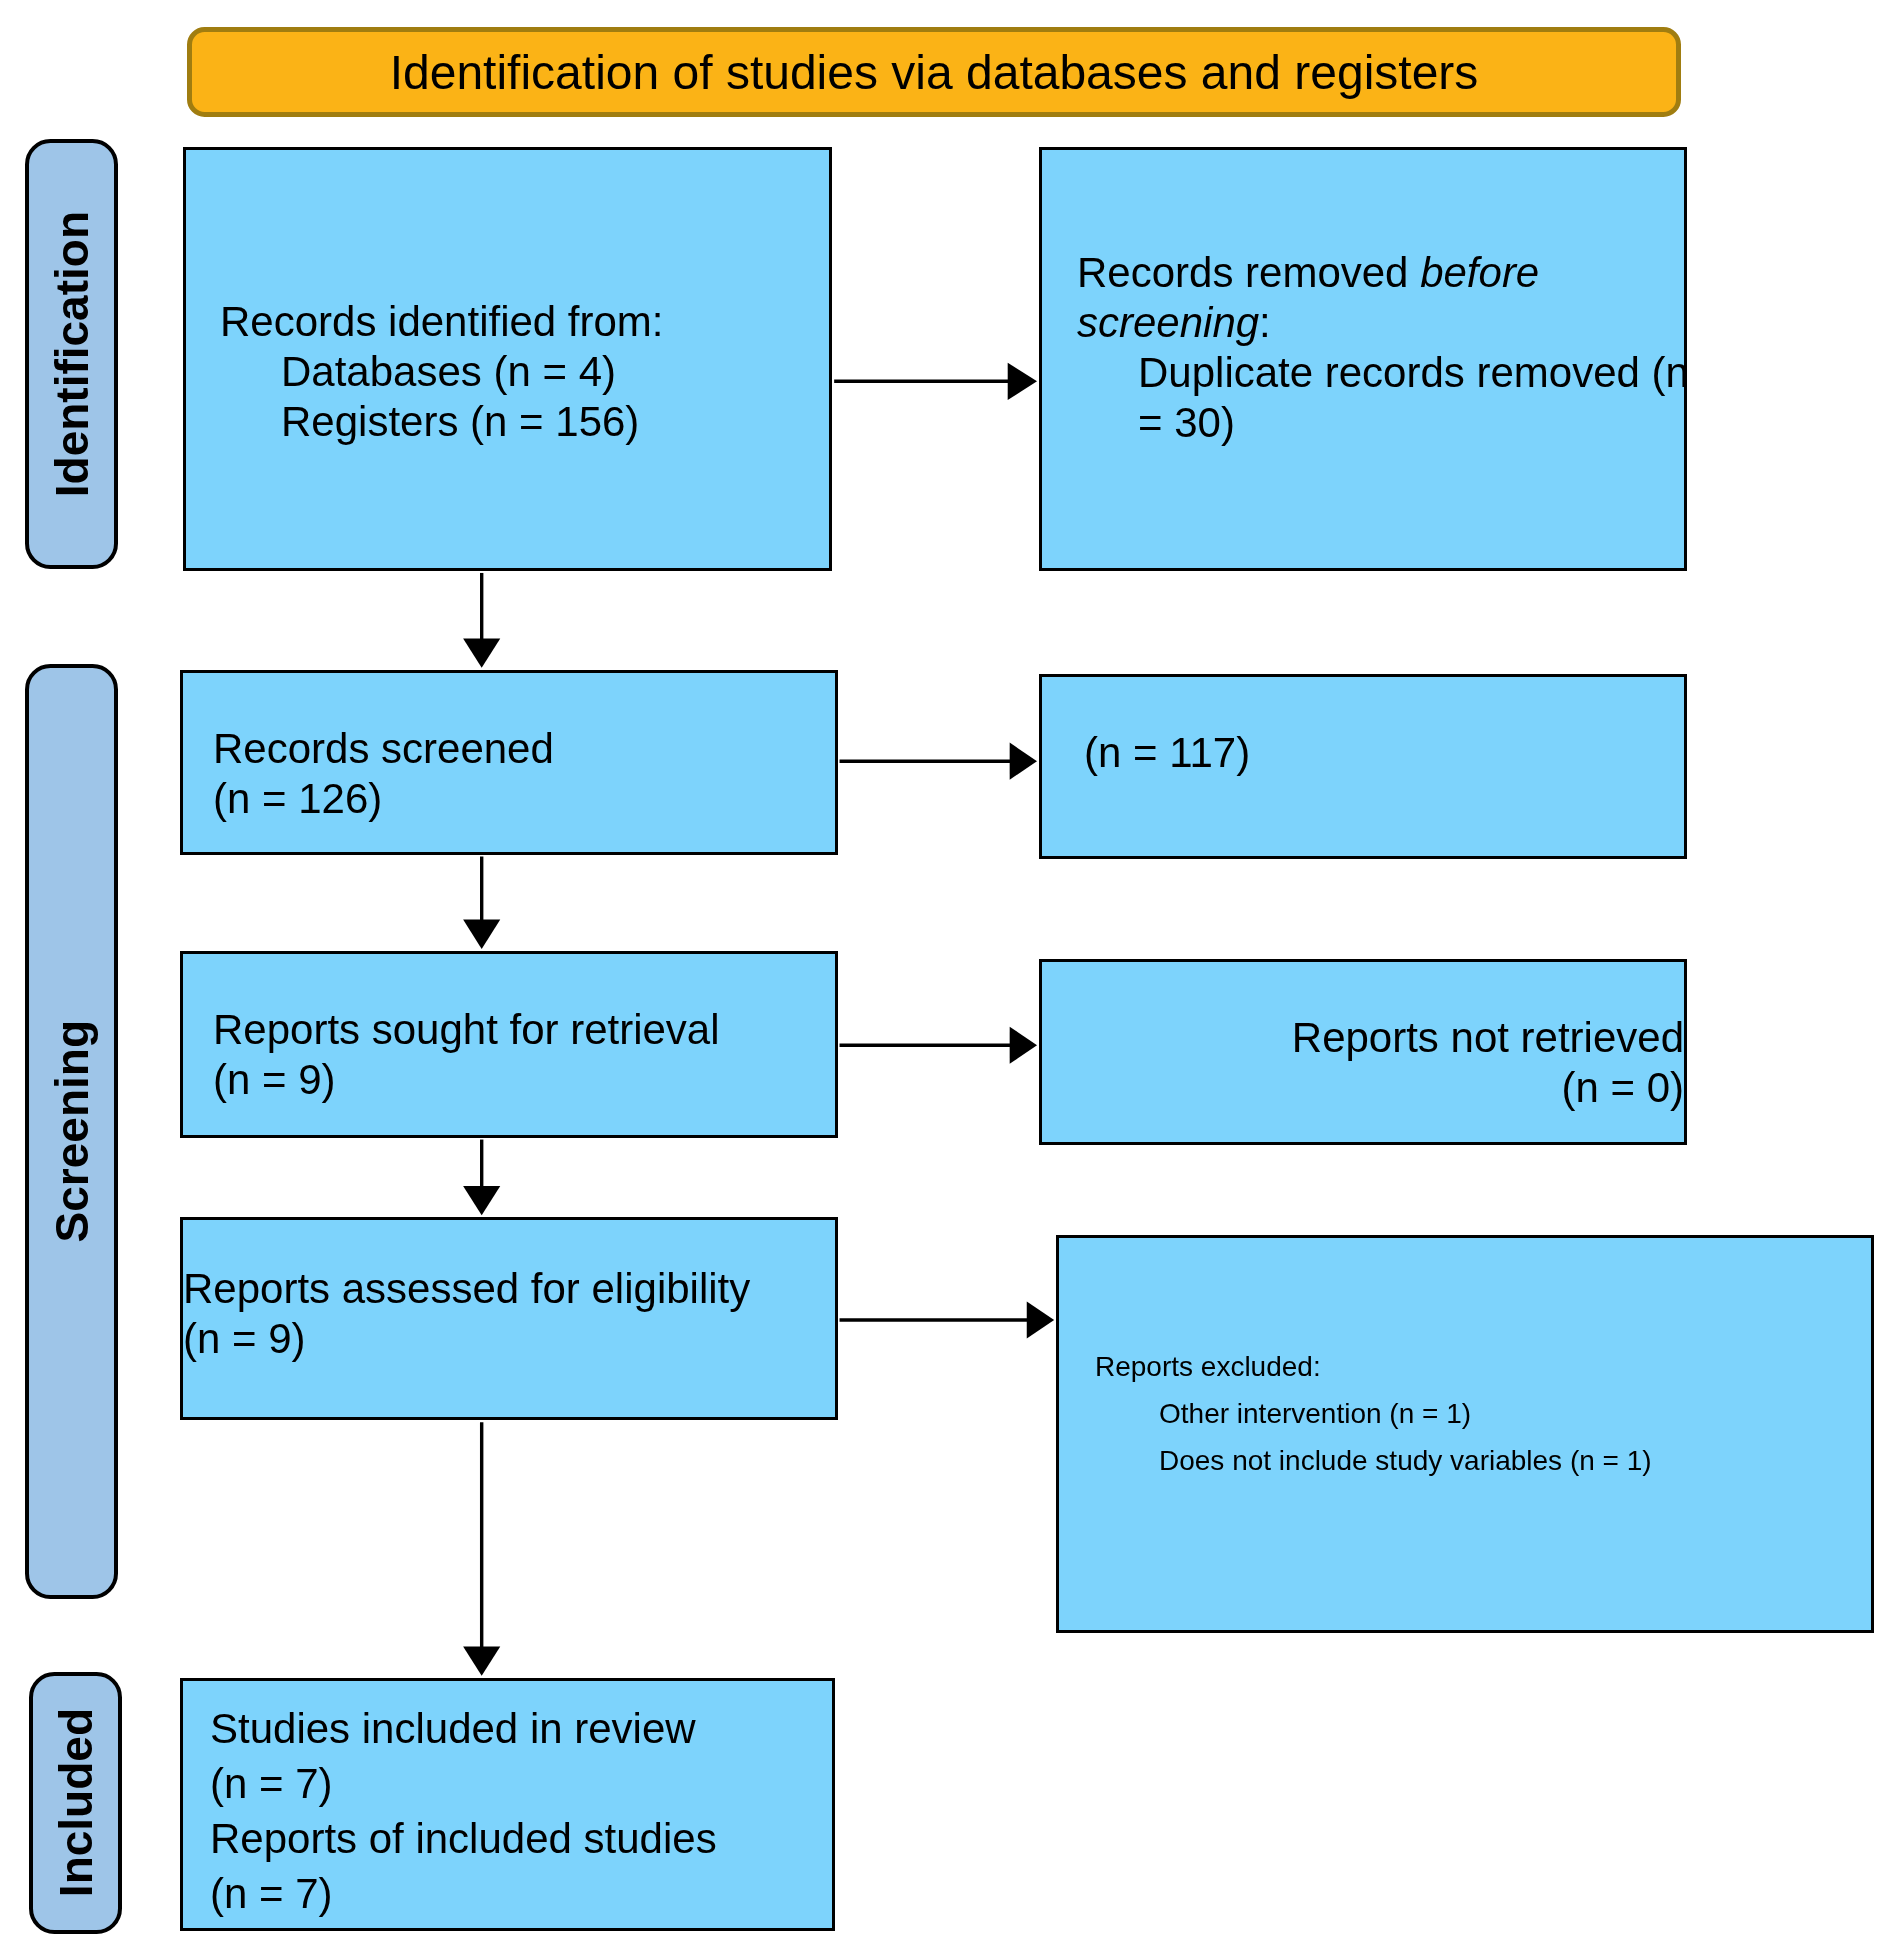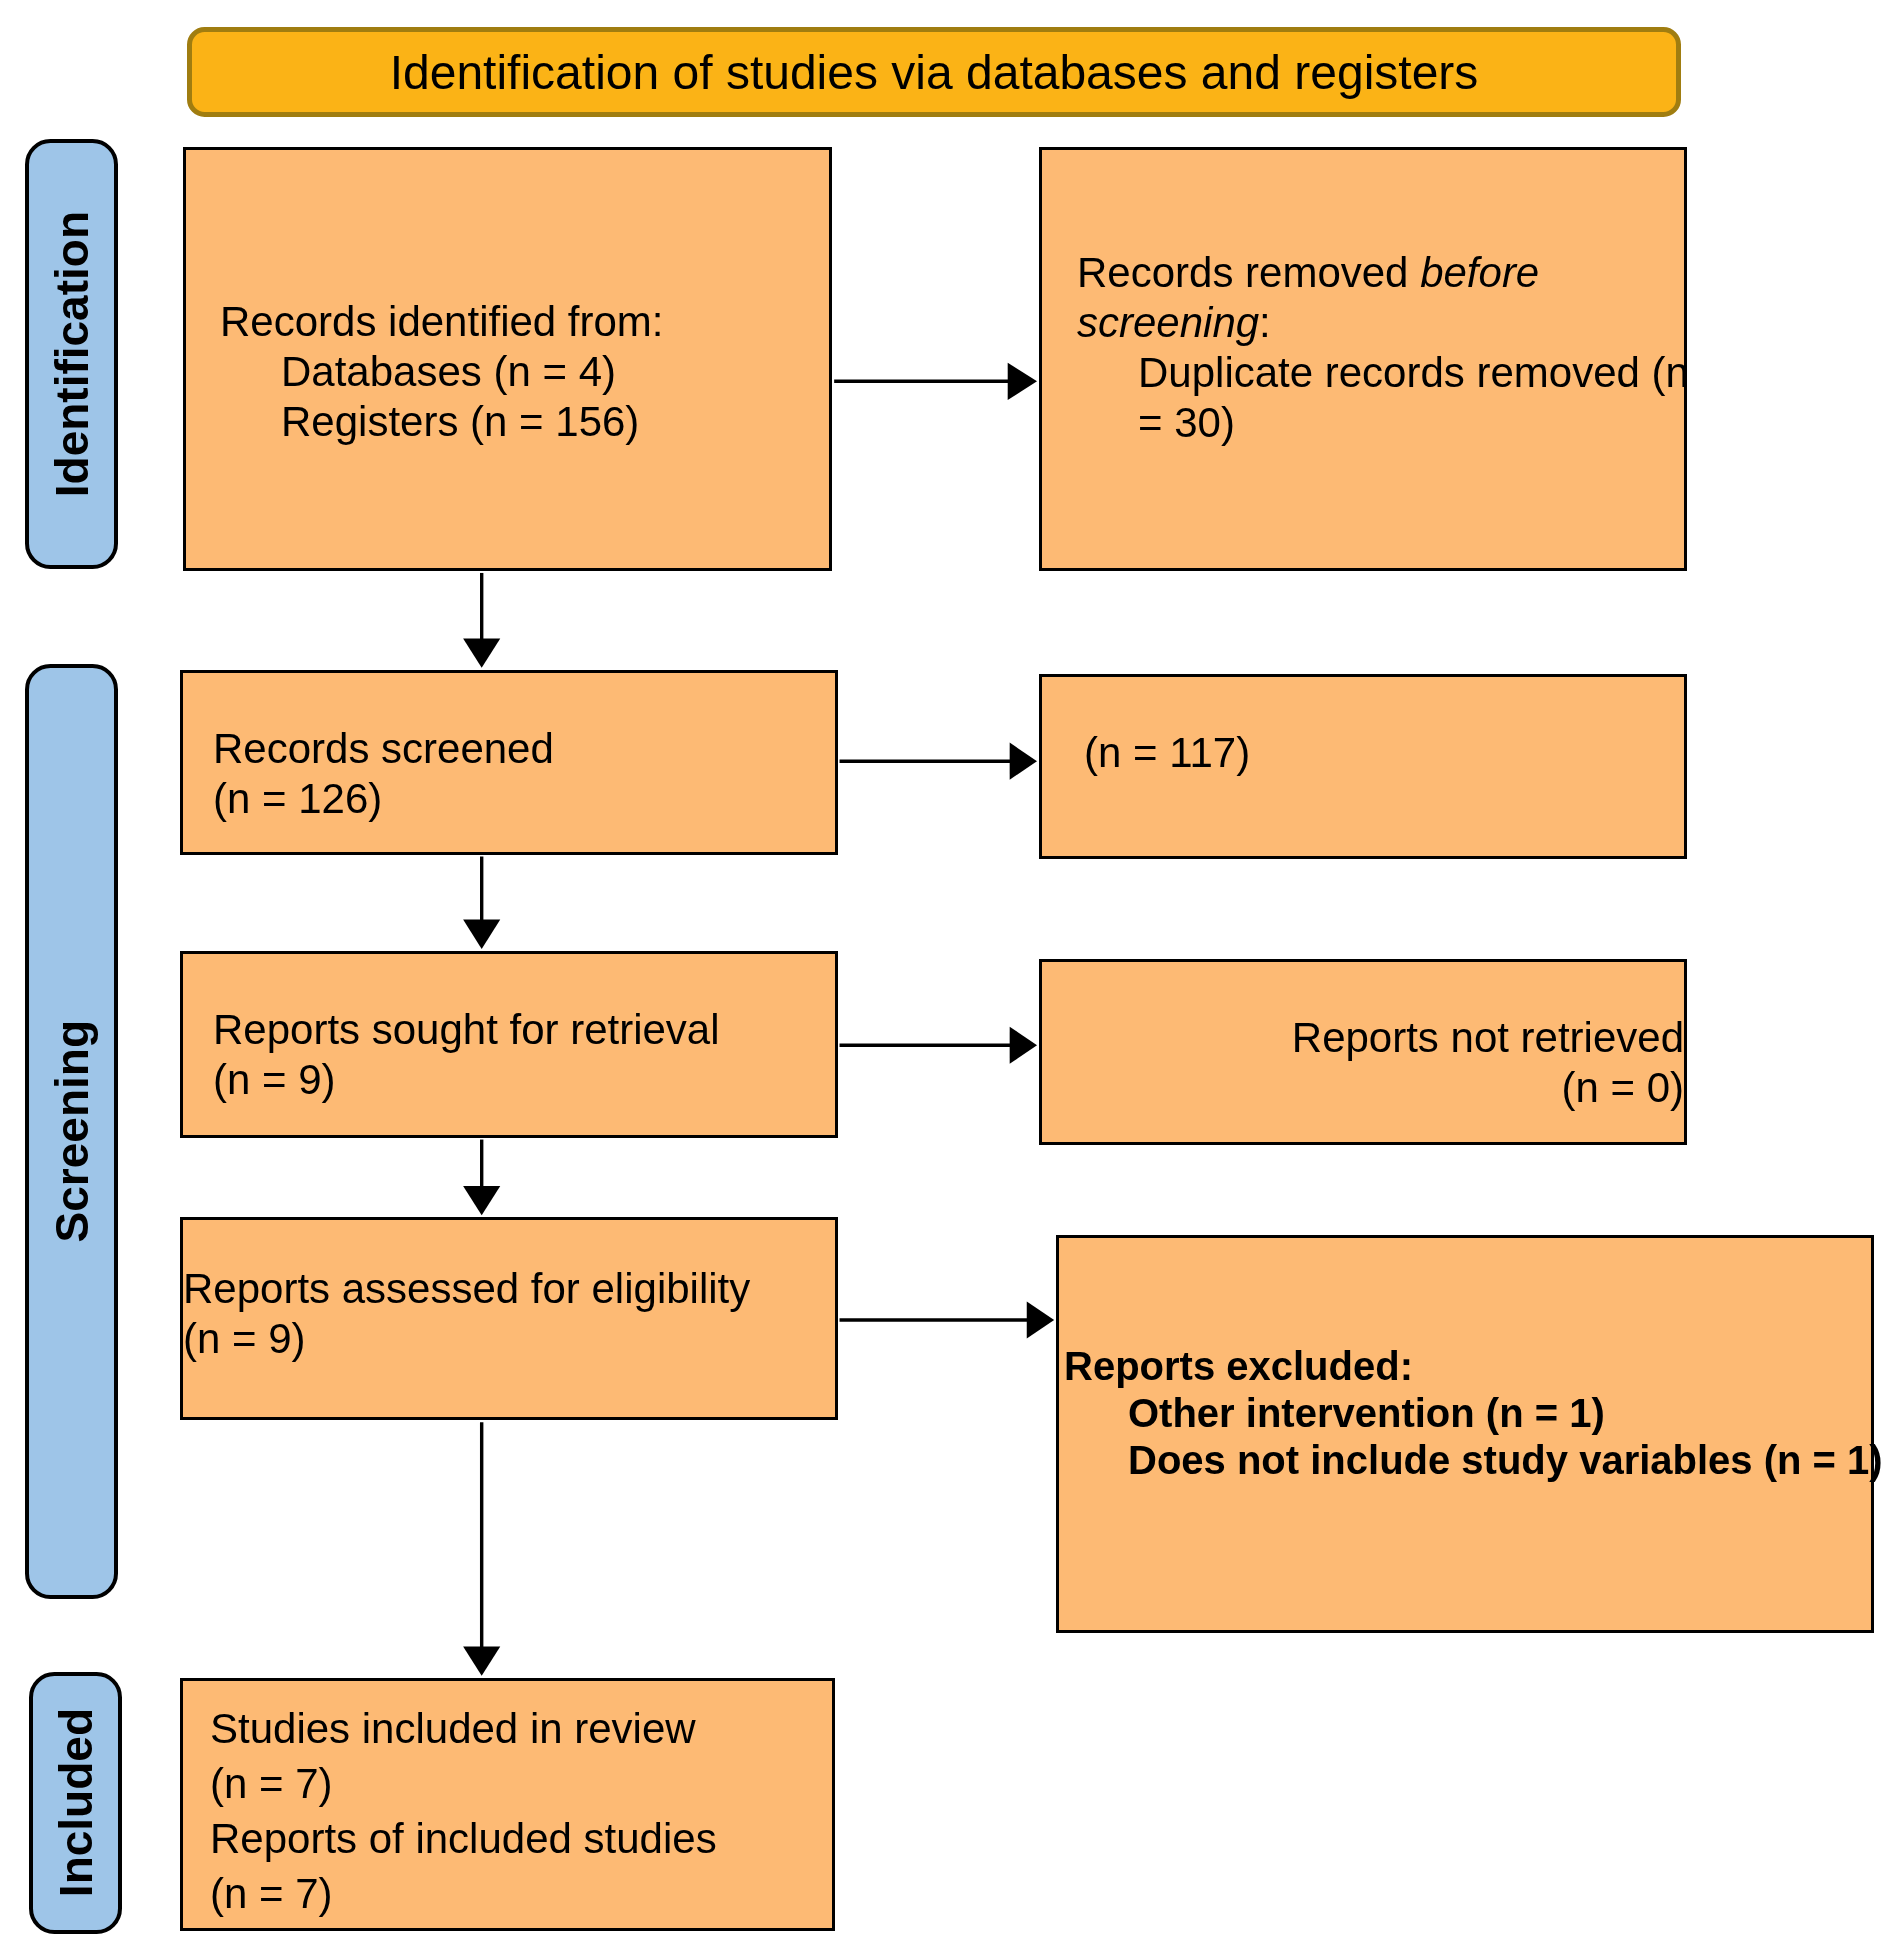--- a/index.html
+++ b/index.html
@@ -24,37 +24,37 @@
   }
   .pill-text {
     writing-mode: vertical-rl; transform: rotate(180deg);
     font-size: 46px; font-weight: bold; white-space: nowrap;
   }
   #pill-identification { left: 25.4px; top: 139px; height: 430px; }
   #pill-screening      { left: 25.4px; top: 664px; height: 935px; }
   #pill-included       { left: 29px; top: 1672px; height: 262px; }
 
   .box {
-    position: absolute; background: #fdba74; border: 3.9px solid #000;
+    position: absolute; background: #7dd3fc; border: 3.9px solid #000;
     box-sizing: border-box; font-size: 42px; line-height: 50px;
   }
   .bt { display: block; }
   .line { white-space: nowrap; }
   .line.ind { margin-left: 61px; }
   .it { font-style: italic; }
 
   #box-records-identified   { left: 183px;  top: 147px;  width: 649px; height: 424px; padding-left: 34px; }
   #box-records-removed      { left: 1039px; top: 147px;  width: 648px; height: 424px; padding-left: 35px; }
   #box-records-screened     { left: 180px;  top: 670px; width: 658px; height: 185px; padding-left: 30px; }
   #box-records-excluded     { left: 1039px; top: 674px; width: 648px; height: 185px; padding-left: 42px; }
   #box-reports-sought       { left: 180px;  top: 951px; width: 658px; height: 187px; padding-left: 30px; }
   #box-reports-not-retrieved{ left: 1039px; top: 959px; width: 648px; height: 186px; padding-left: 42px; text-align: right; }
   #box-reports-assessed     { left: 180px;  top: 1217px; width: 658px; height: 203px; }
-  #box-reports-excluded     { left: 1056px; top: 1235px; width: 818px; height: 398px; padding-left: 5px;
-                              font-size: 40px; line-height: 47px; font-weight: bold; }
+  #box-reports-excluded     { left: 1056px; top: 1235px; width: 818px; height: 398px; padding-left: 36px;
+                              font-size: 28px; line-height: 47px; }
   #box-reports-excluded .line.ind { margin-left: 64px; }
   #box-studies-included     { left: 180px;  top: 1678px; width: 655px; height: 253px; padding-left: 27px;
                               line-height: 55px; }
 
   #box-records-identified .bt    { margin-top: 147px; }
   #box-records-removed .bt       { margin-top: 98px; }
   #box-records-screened .bt      { margin-top: 51px; }
   #box-records-excluded .bt      { margin-top: 51px; }
   #box-reports-sought .bt        { margin-top: 51px; }
   #box-reports-not-retrieved .bt { margin-top: 51px; }

